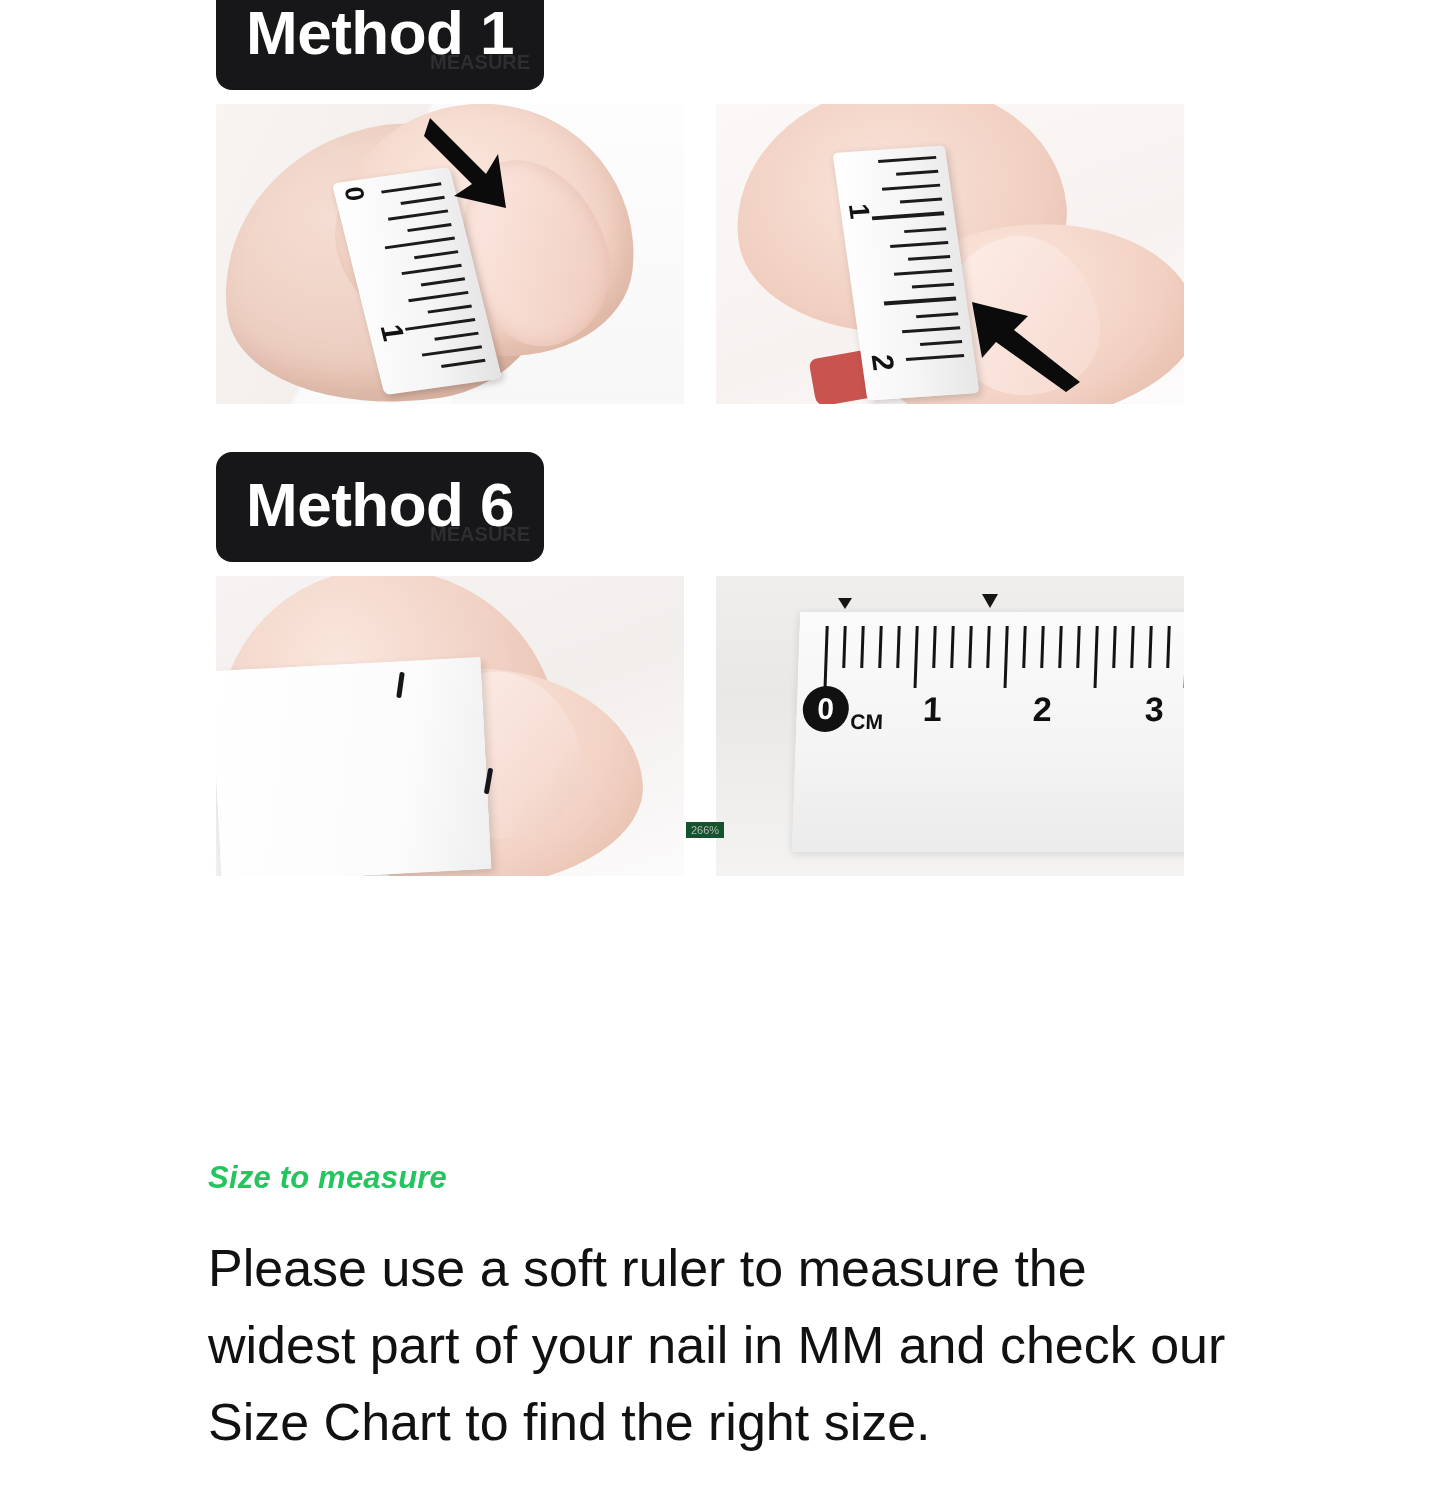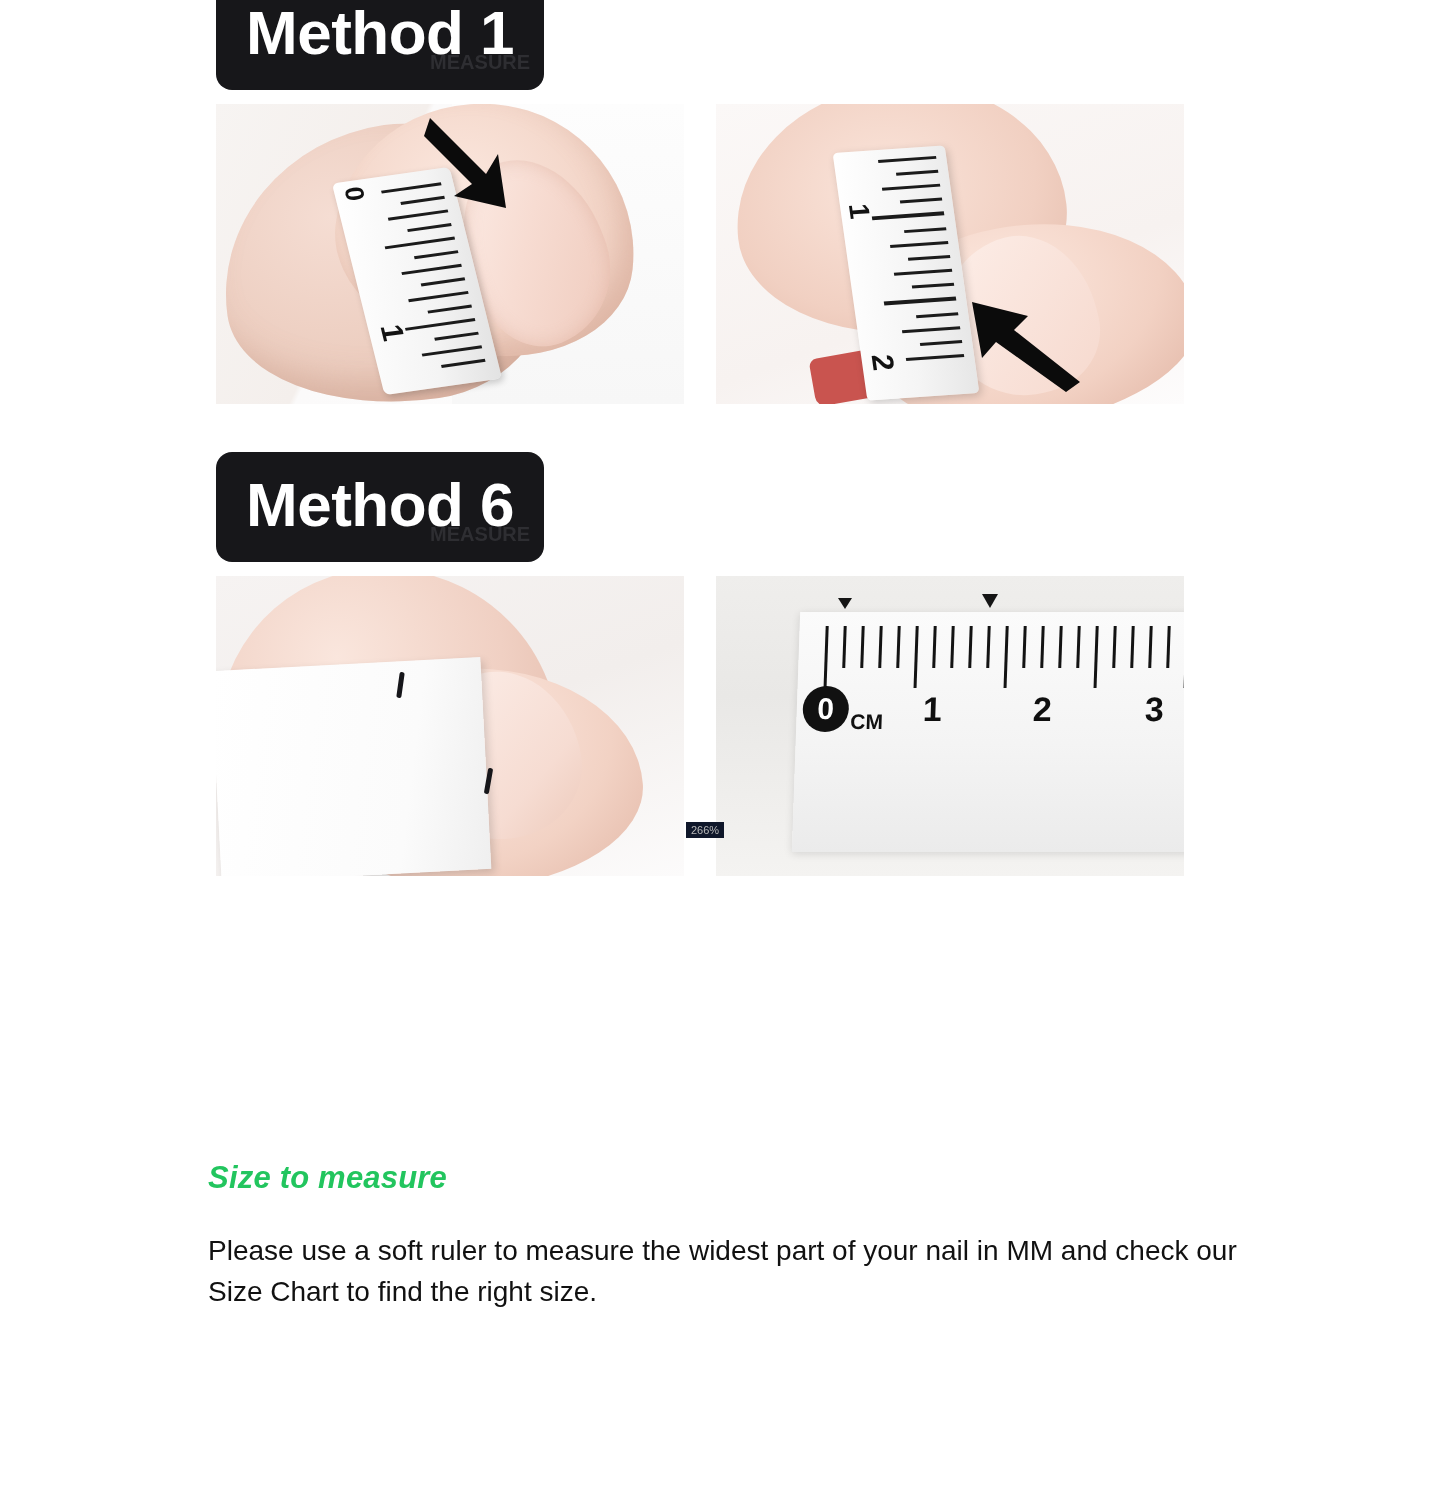--- a/index.html
+++ b/index.html
@@ -223,39 +223,39 @@
   .cm-label { position: absolute; left: 54px; top: 98px; font-size: 21px; font-weight: 700; color: #111; }
   .tri { position: absolute; width: 0; height: 0; border-left: 7px solid transparent; border-right: 7px solid transparent; border-top: 11px solid #151515; }
 
   
   .zoom-badge {
     position: absolute;
     left: 686px;
     top: 822px;
     font-size: 11px;
     color: #b8b8b8;
-    background: #0f172a;
+    background: #14532d;
     padding: 2px 5px;
     z-index: 20;
     font-family: "Liberation Sans", sans-serif;
   }
 
   
   .text-block { position: absolute; left: 208px; top: 1160px; width: 1030px; }
   .heading {
     color: #22c55e;
     font-size: 31px;
     font-style: italic;
     font-weight: 700;
     margin: 0 0 34px 0;
     letter-spacing: .2px;
   }
   .body-text {
     color: #111111;
-    font-size: 28px;
+    font-size: 52px;
     line-height: 1.48;
     margin: 0;
     font-weight: 400;
   }
 </style>
 </head>
 <body>
 
 <div class="page">
 

